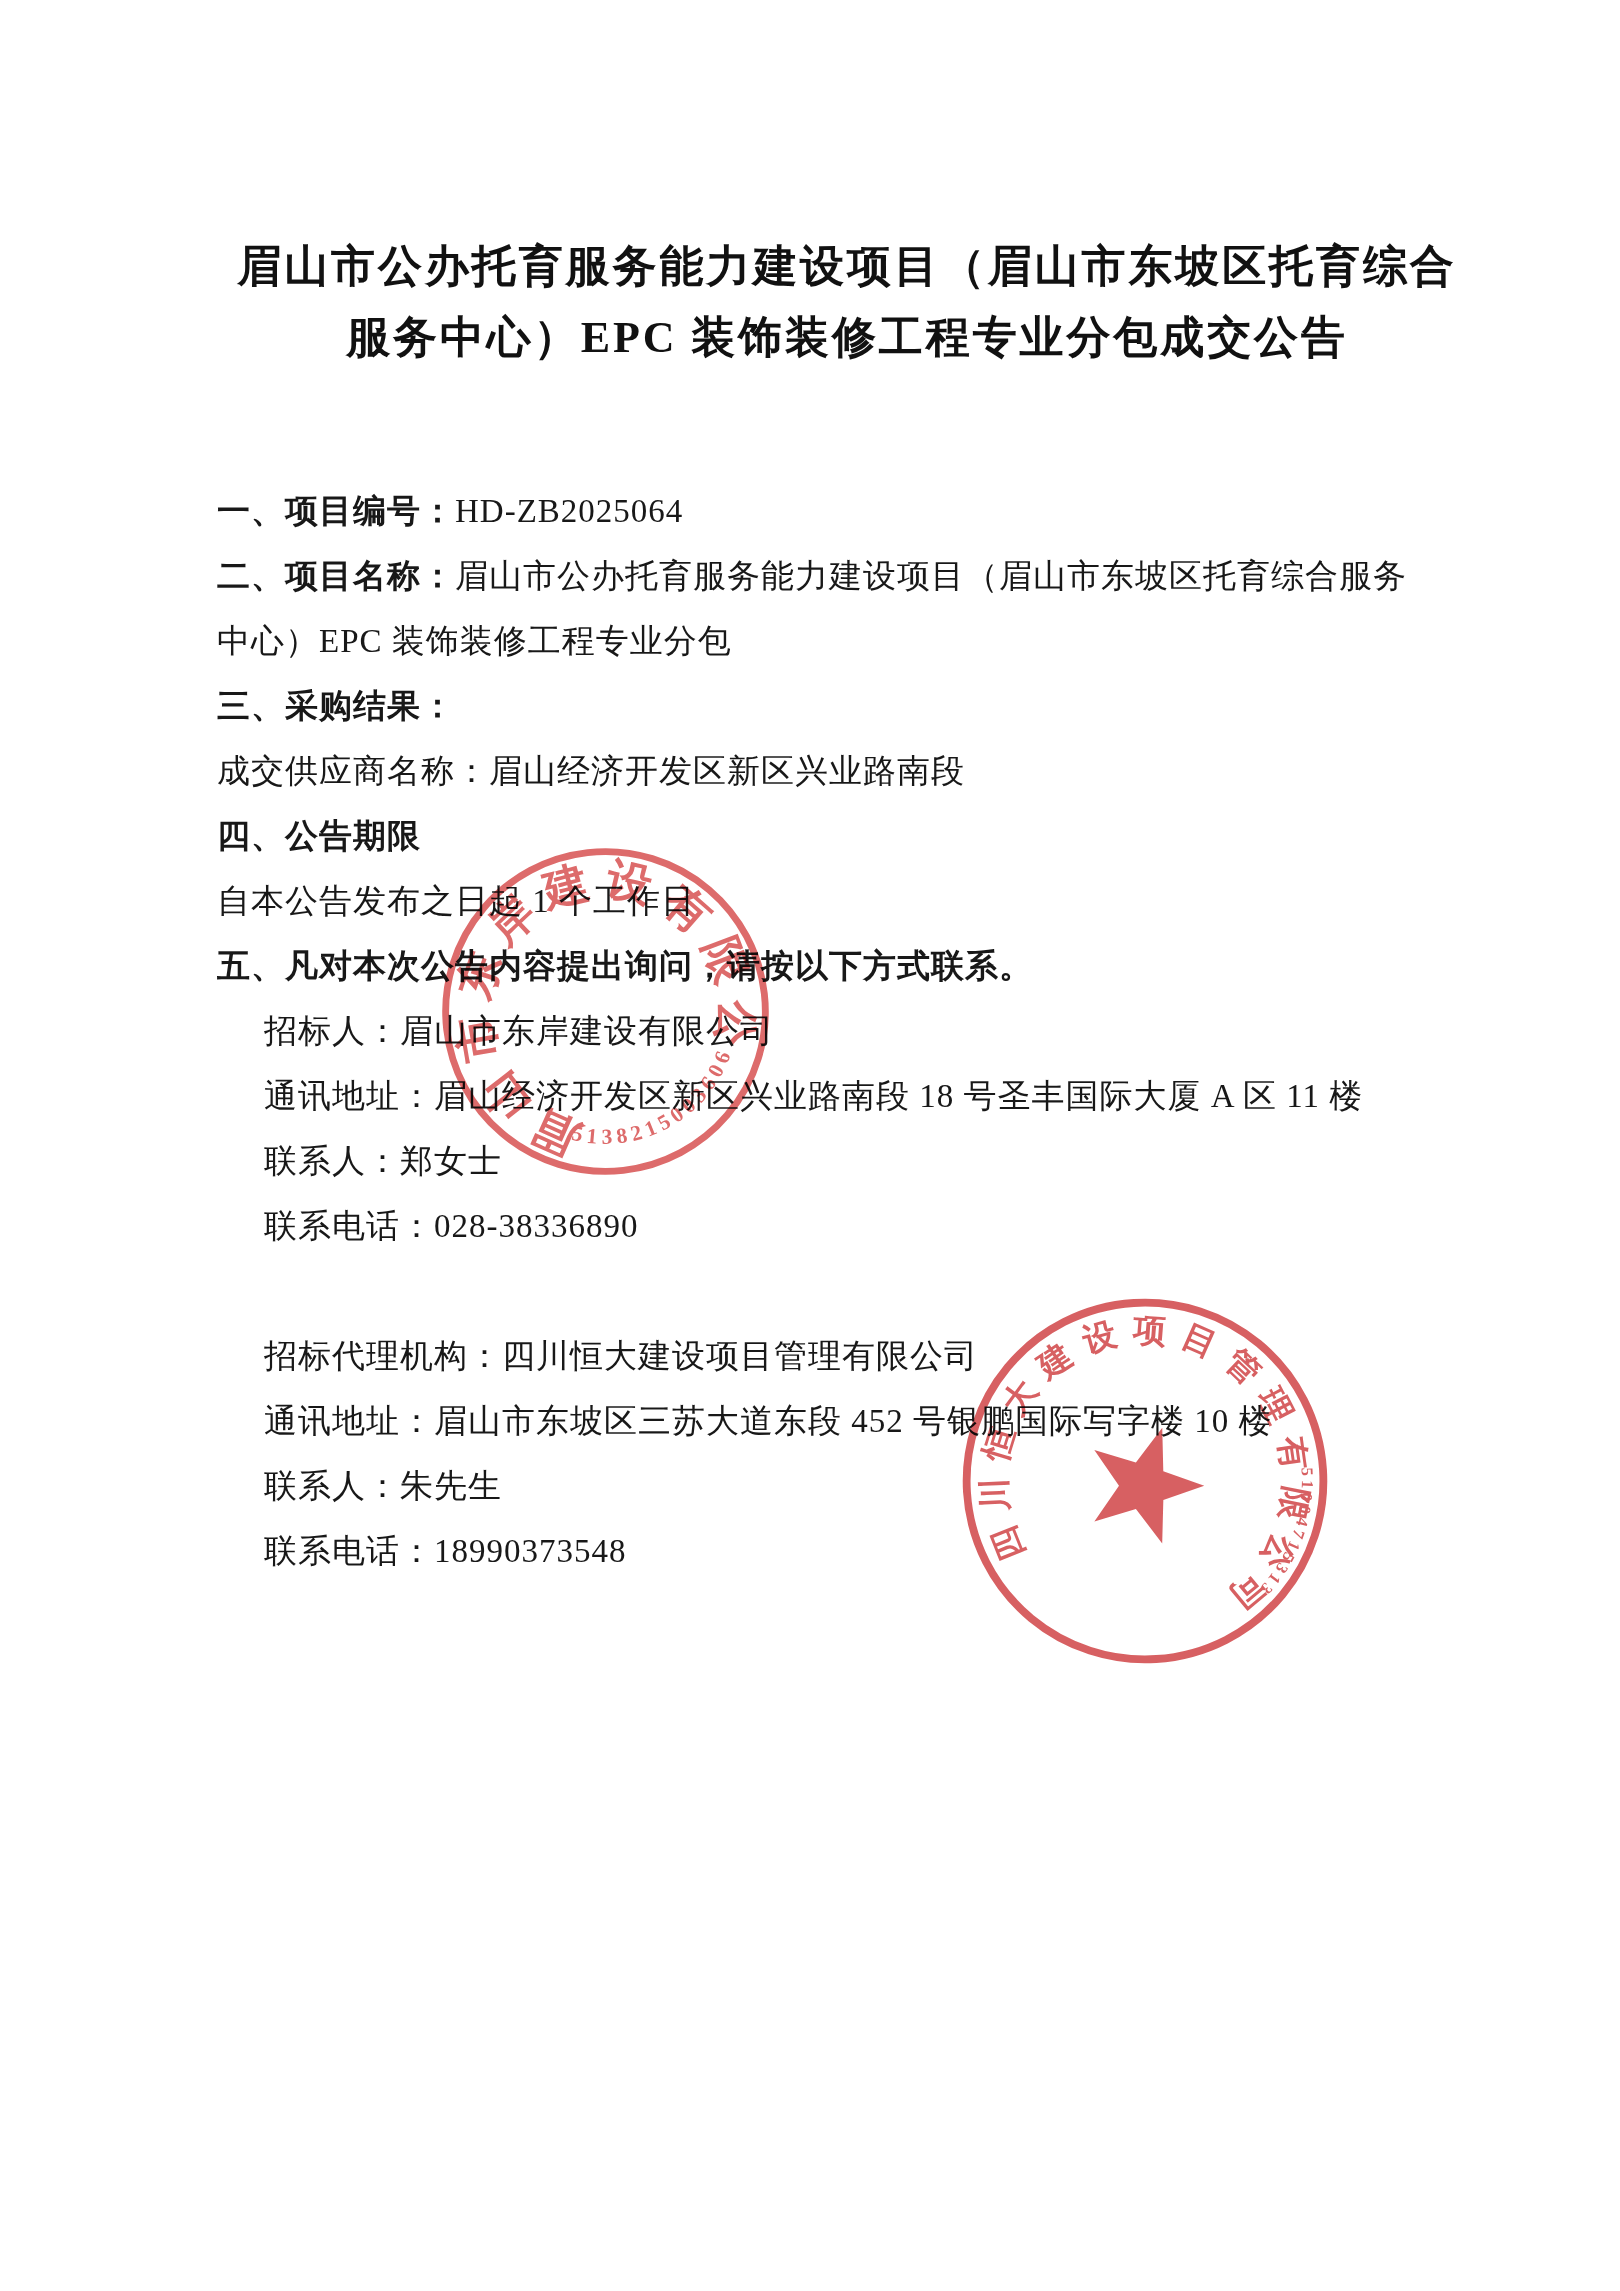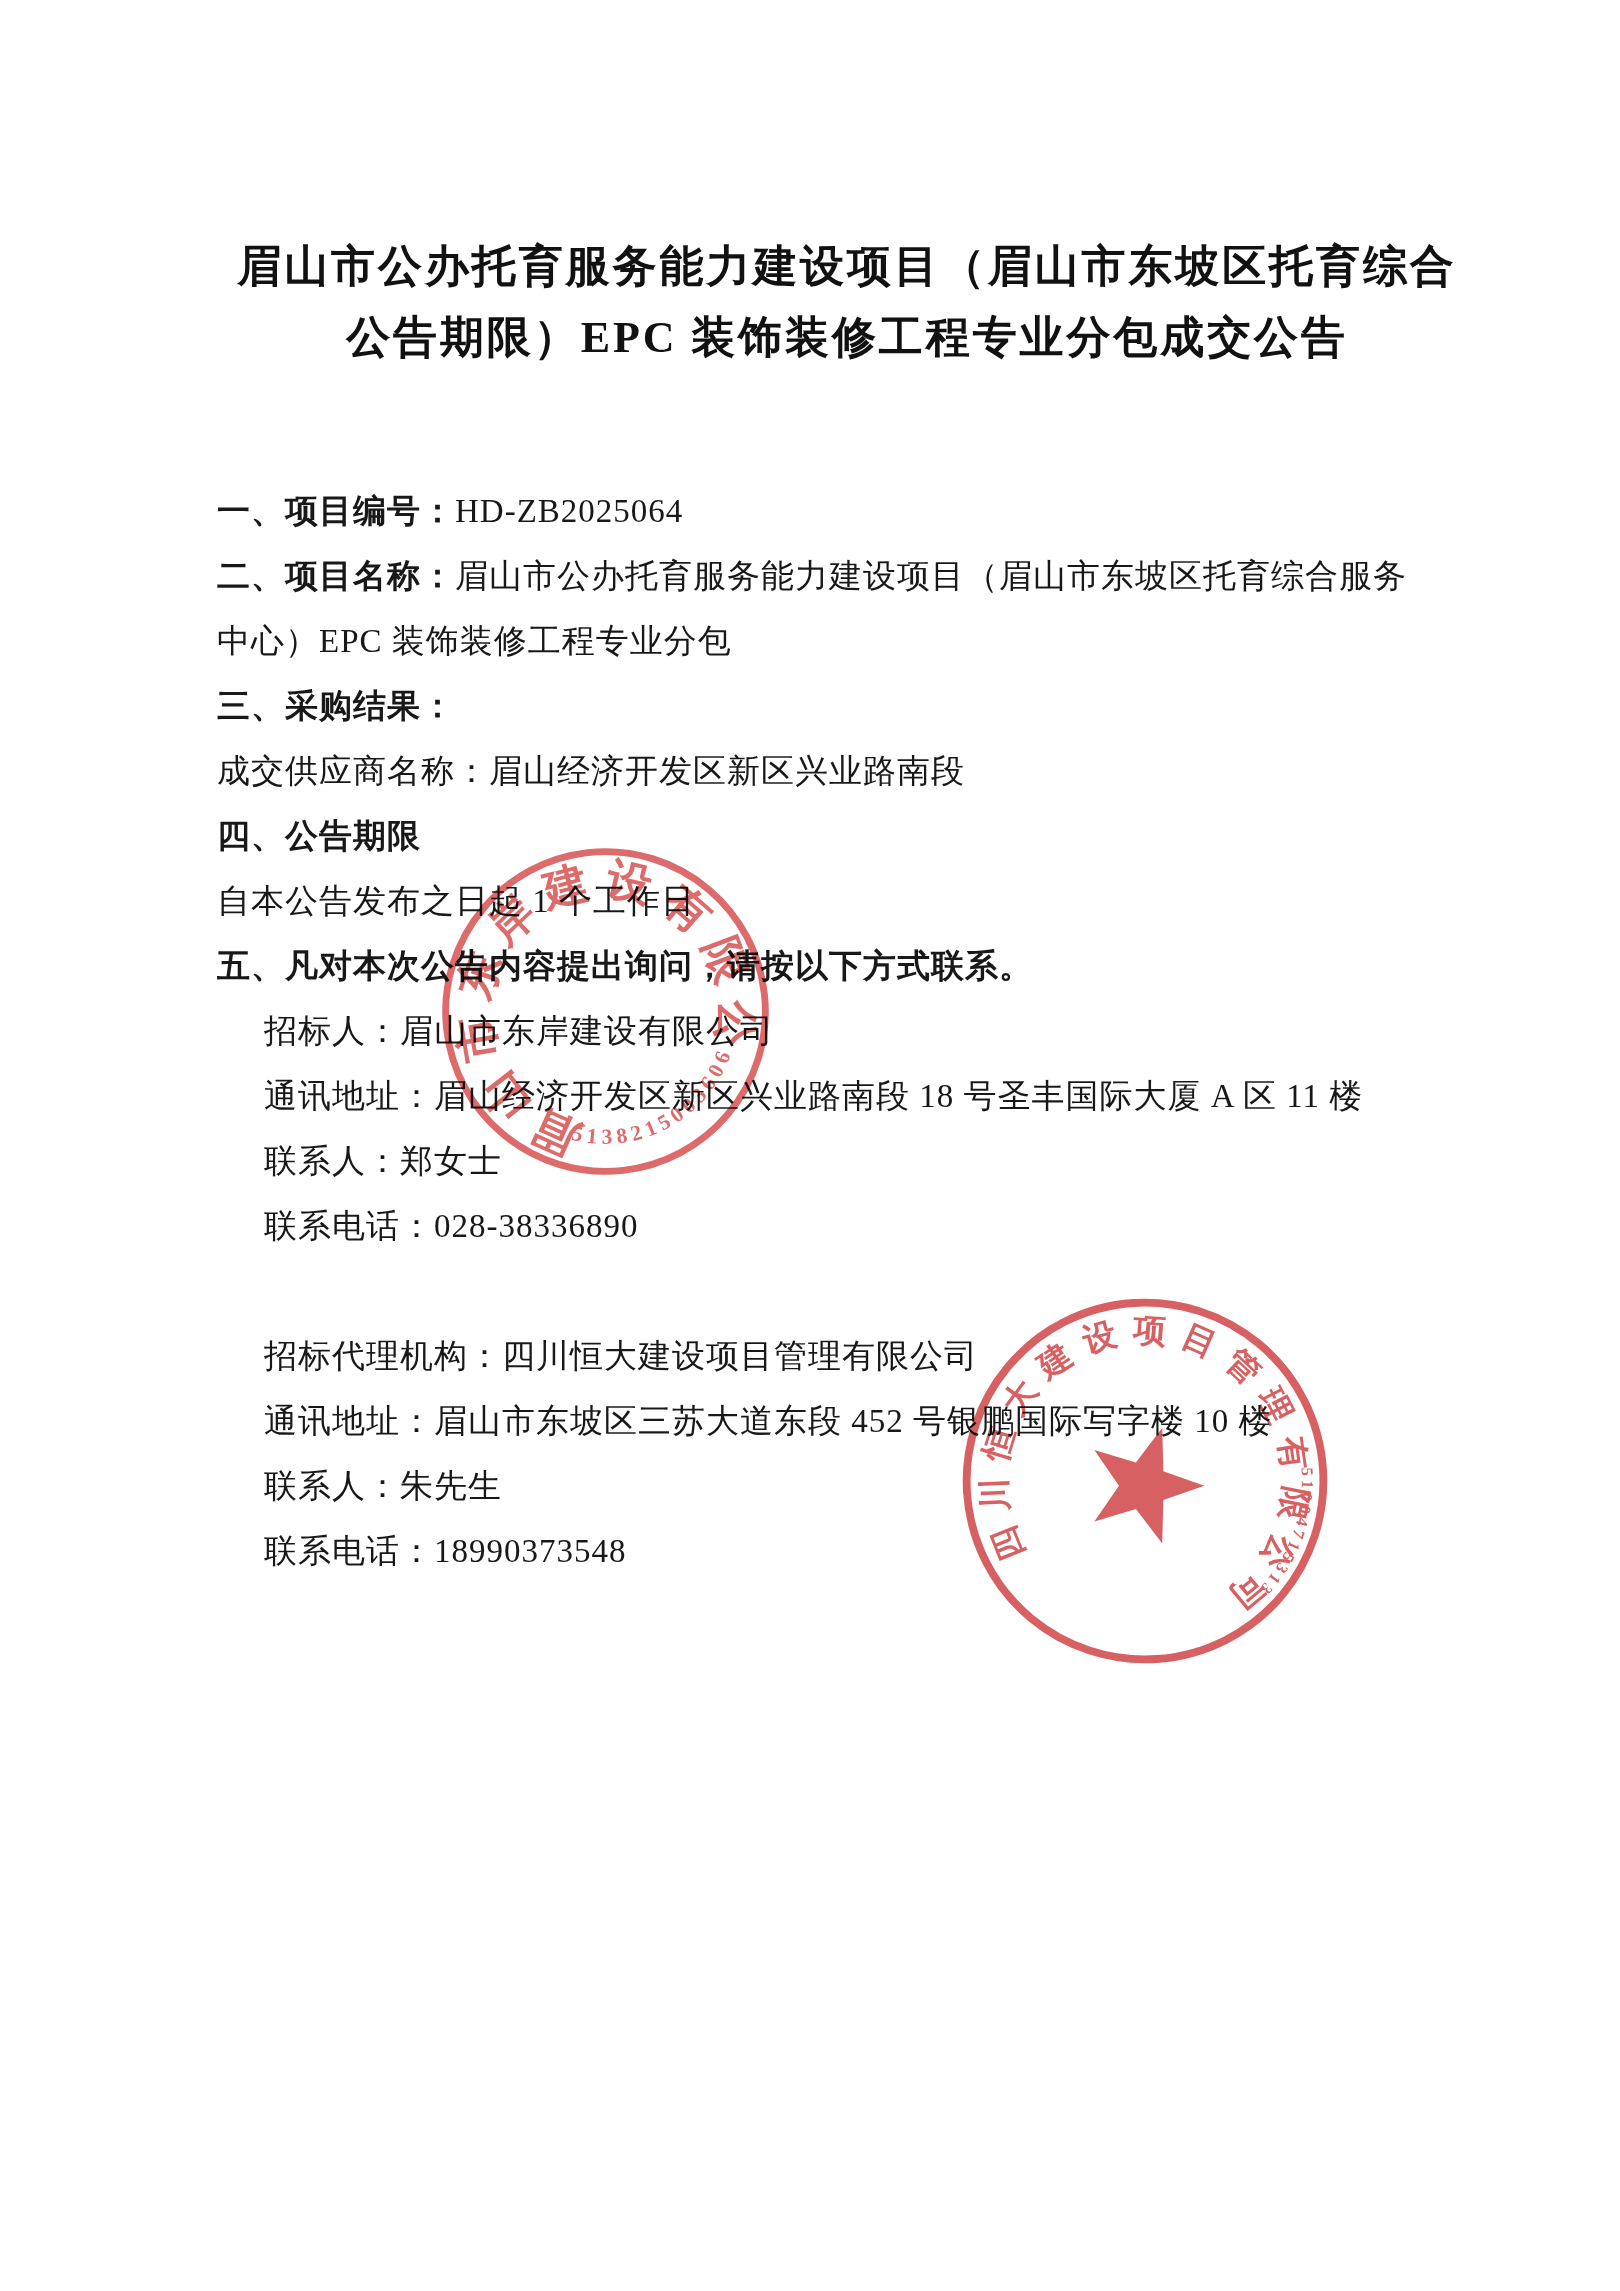--- a/index.html
+++ b/index.html
@@ -36,21 +36,21 @@
 </style>
 </head>
 <body>
 
 <div class="page">
 
   <div class="content">
 
     <h1 class="title">
       <div>眉山市公办托育服务能力建设项目（眉山市东坡区托育综合</div>
-      <div>公告期限）EPC 装饰装修工程专业分包成交公告</div>
+      <div>服务中心）EPC 装饰装修工程专业分包成交公告</div>
     </h1>
 
     <div class="body-block">
 
       <div class="line"><span class="b">一、项目编号：</span><span>HD-ZB2025064</span></div>
 
       <div class="line"><span class="b">二、项目名称：</span><span>眉山市公办托育服务能力建设项目（眉山市东坡区托育综合服务</span></div>
 
       <div class="line">中心）EPC 装饰装修工程专业分包</div>
 

